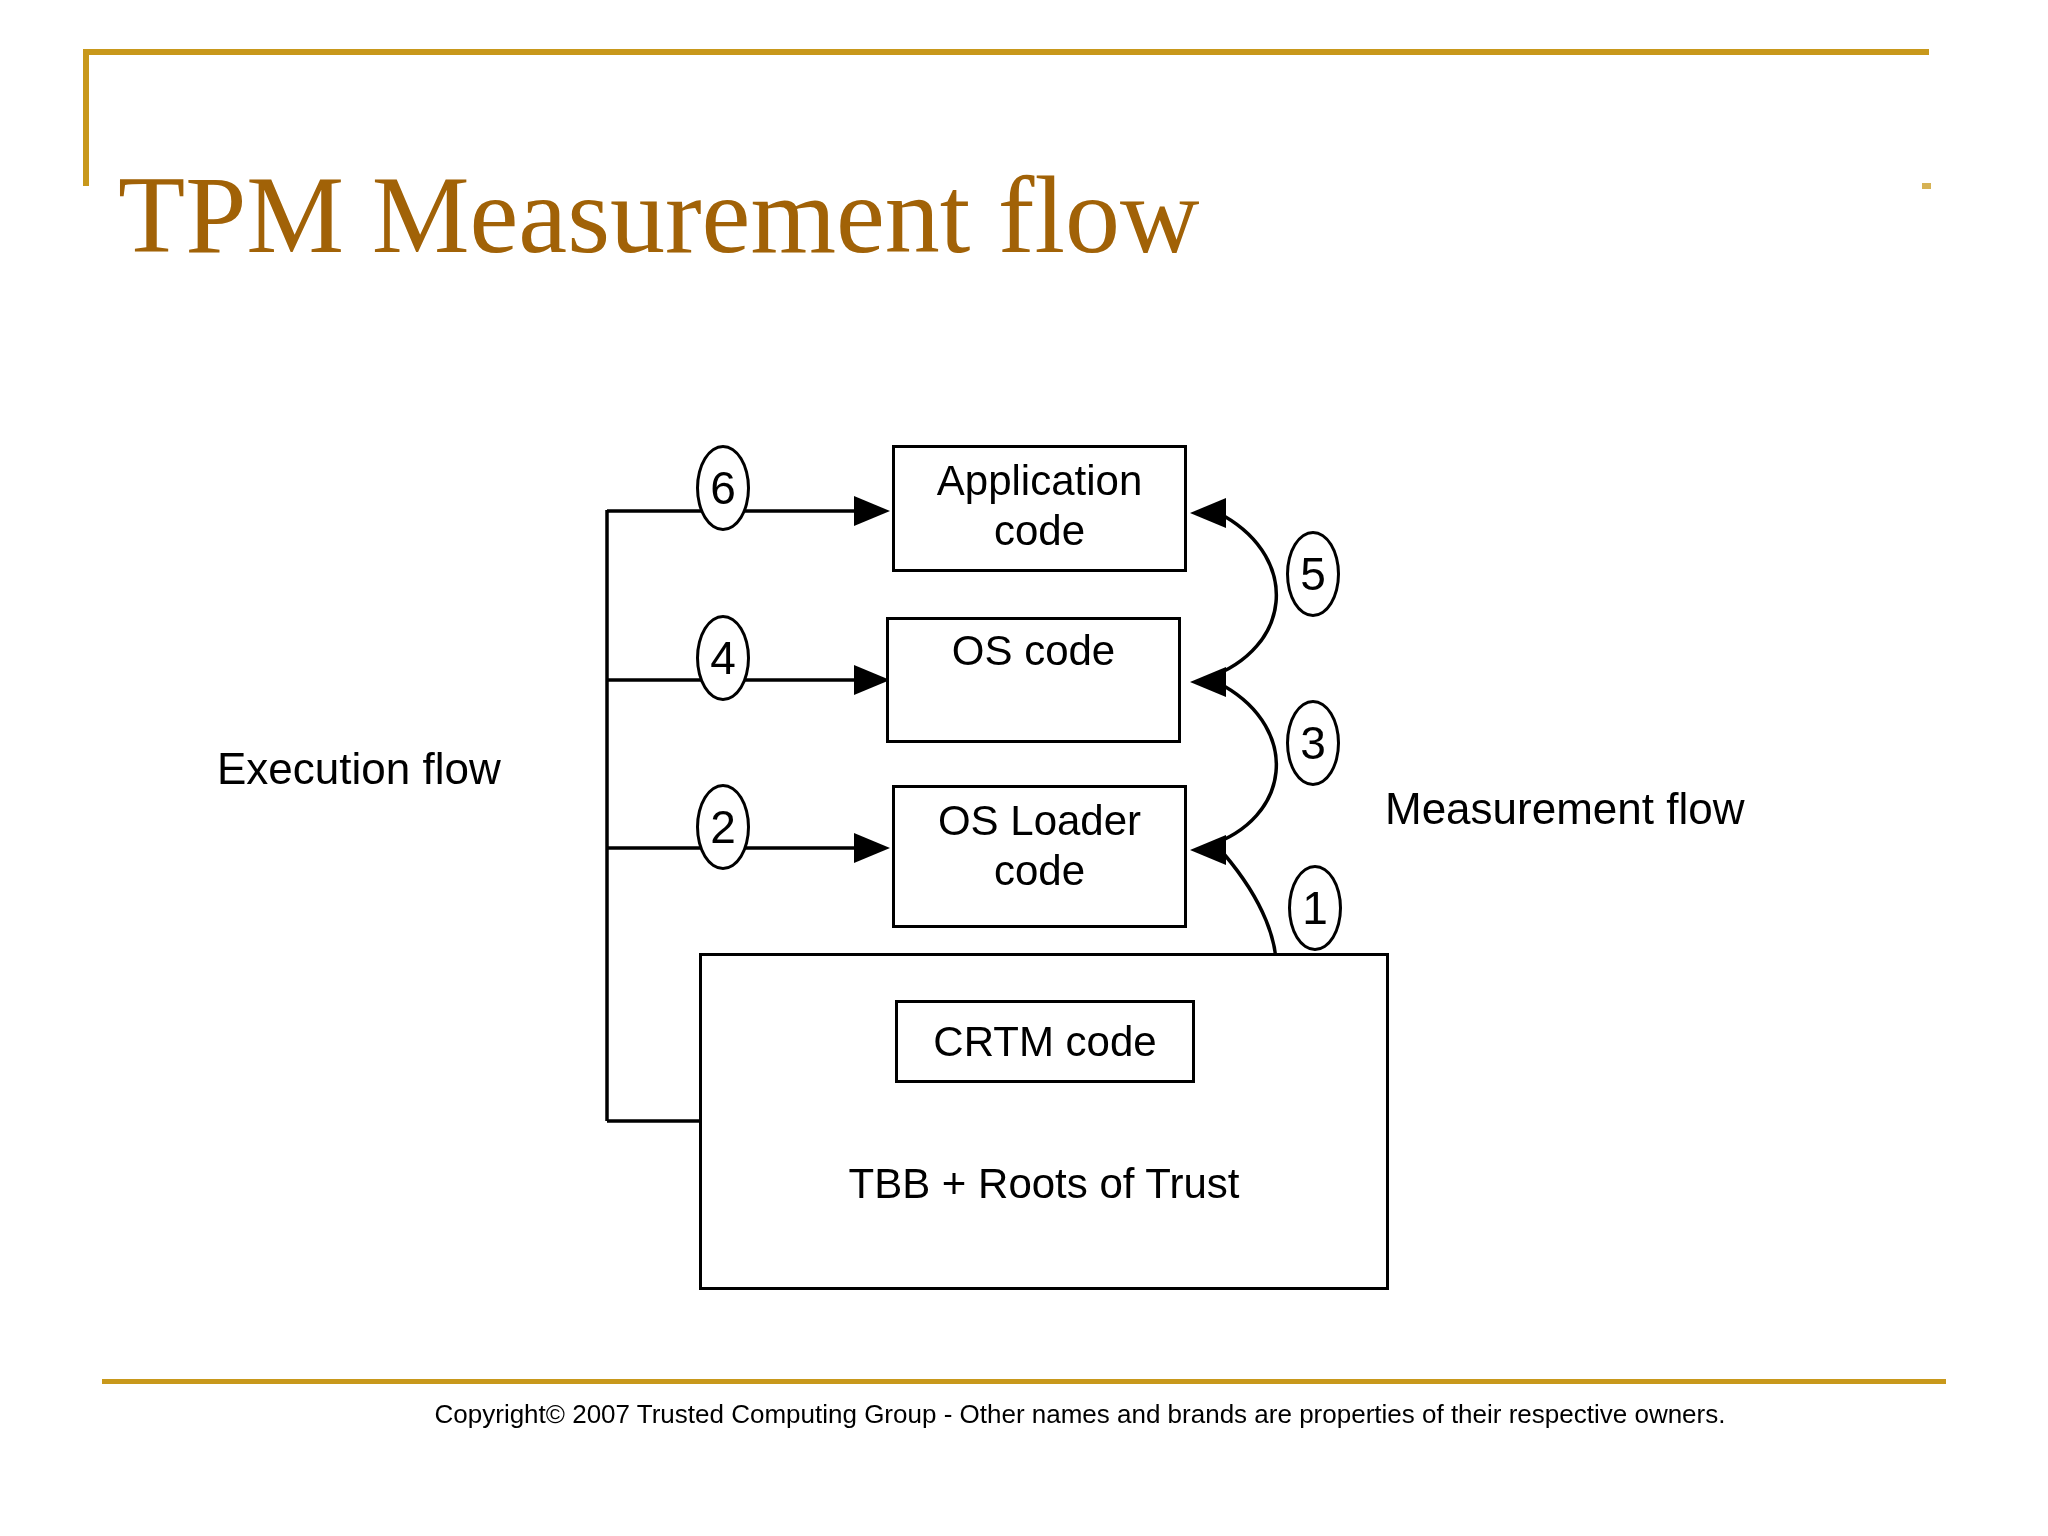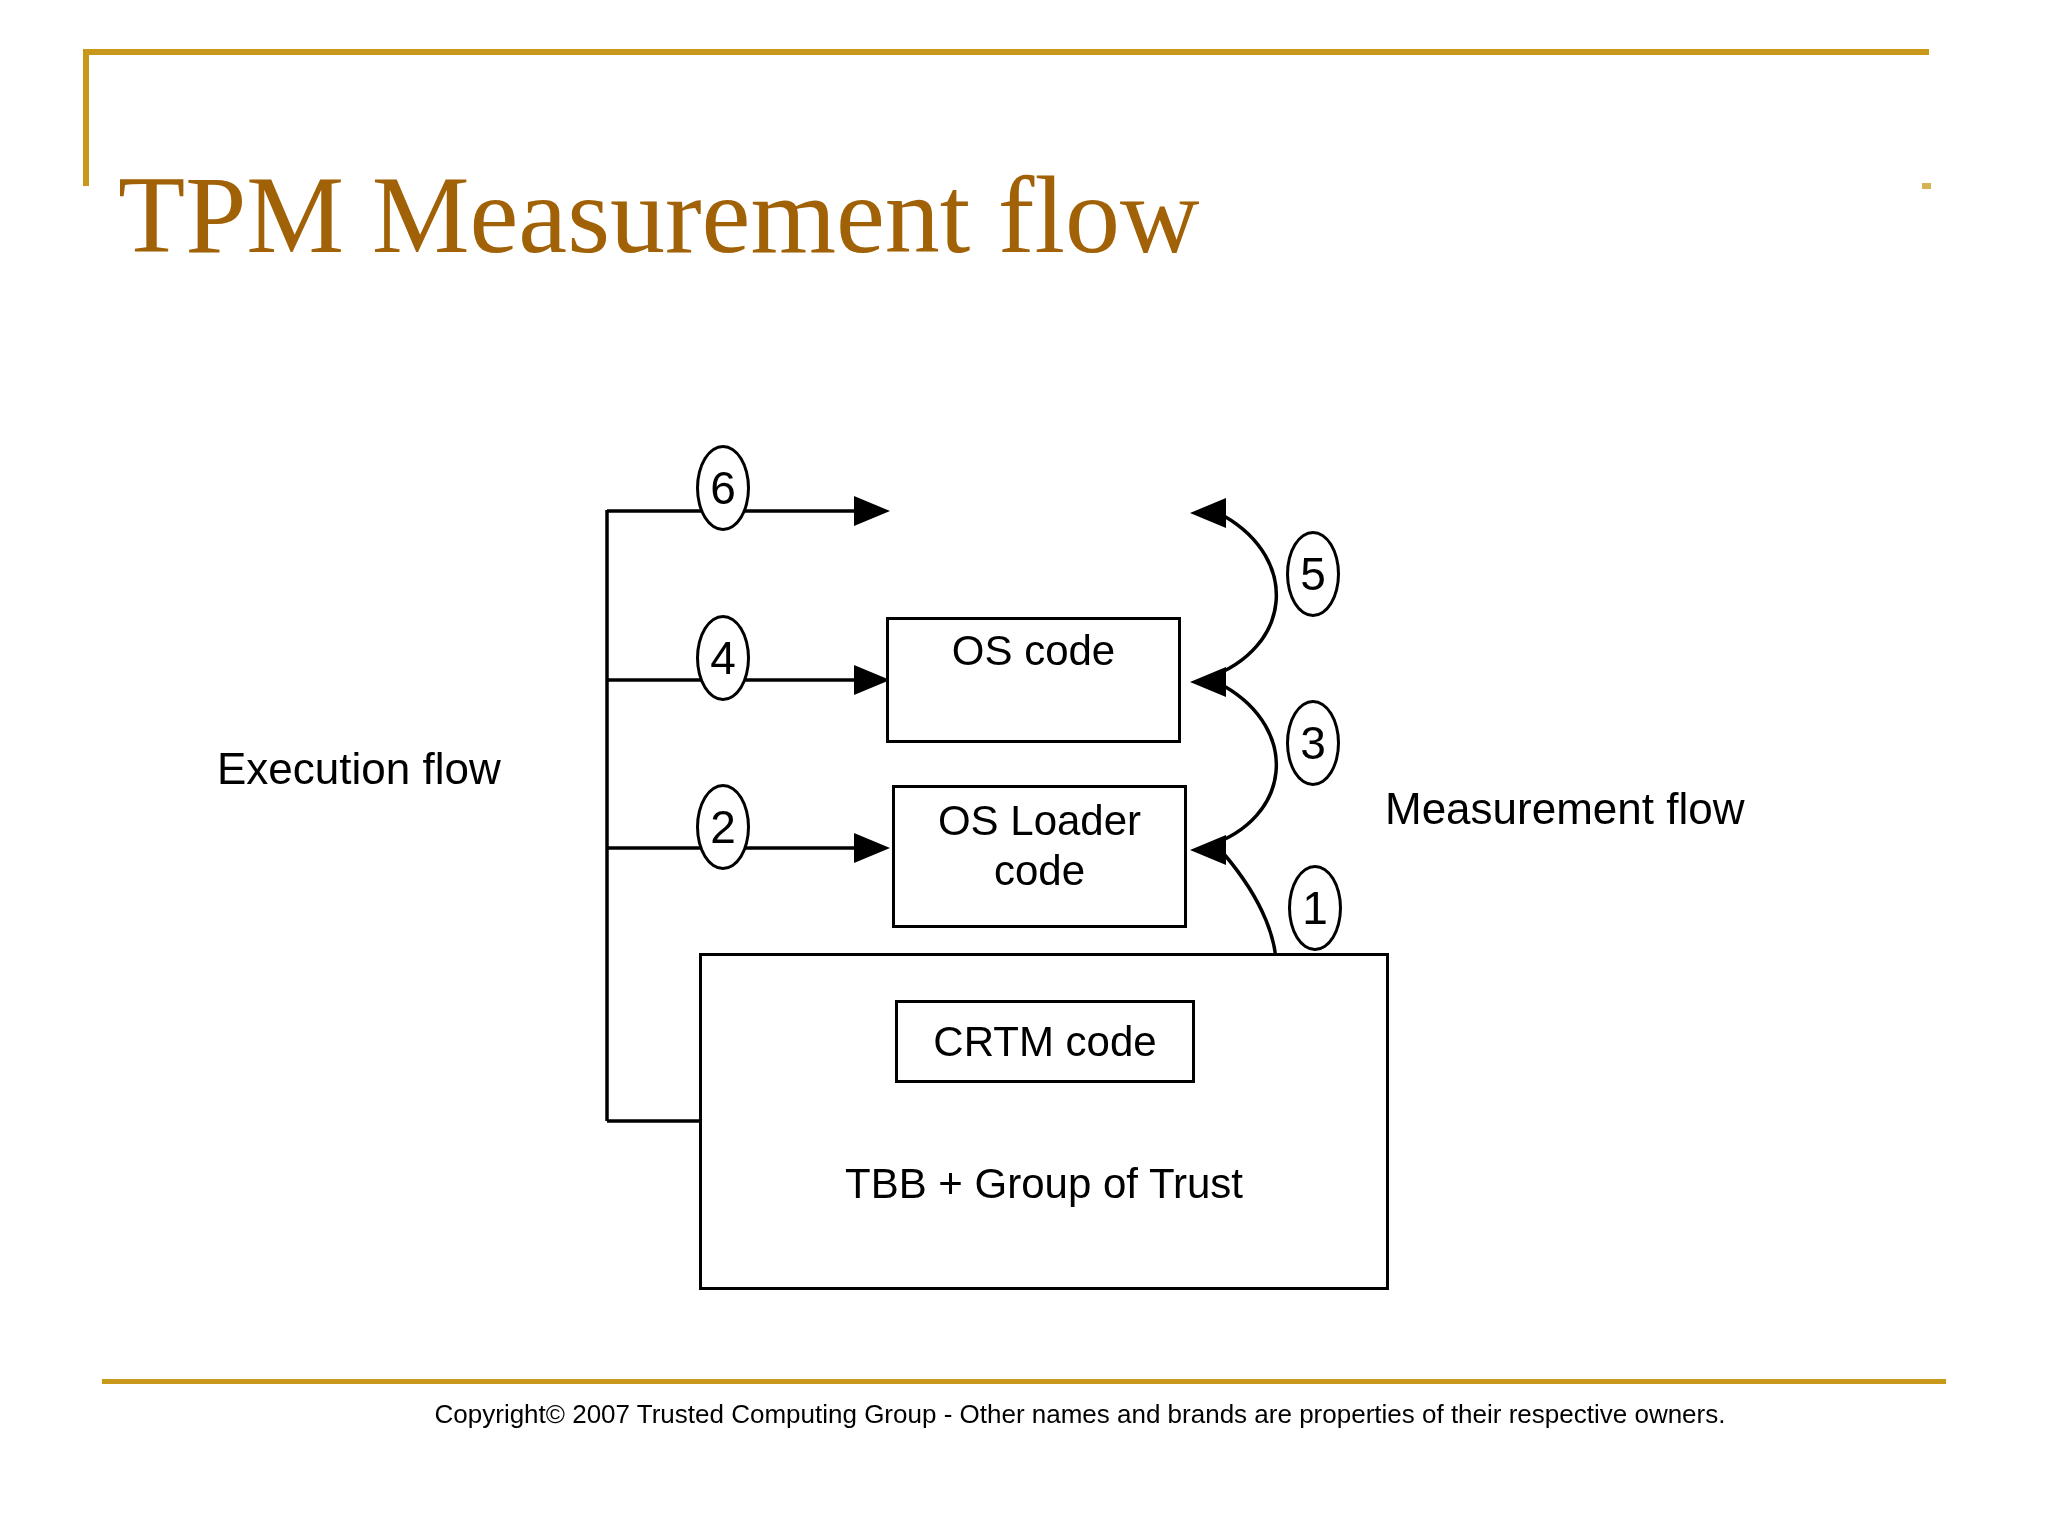--- a/index.html
+++ b/index.html
@@ -93,24 +93,25 @@
       <polygon points="890,511 854,496 854,526"></polygon>
       <polygon points="890,680 854,665 854,695"></polygon>
       <polygon points="890,848 854,833 854,863"></polygon>
 
       <polygon points="1190,513 1226,498 1226,528"></polygon>
       <polygon points="1190,682 1226,667 1226,697"></polygon>
       <polygon points="1190,850 1226,835 1226,865"></polygon>
     </g>
   </svg>
 
+  <div class="dbox box-application">Application code</div>
   <div class="dbox box-os">OS code</div>
   <div class="dbox box-os-loader">OS Loader code</div>
   <div class="dbox box-tbb">
-    <div class="tbb-label">TBB + Group of Trust</div>
+    <div class="tbb-label">TBB + Roots of Trust</div>
   </div>
   <div class="dbox box-crtm">
     <span>CRTM code</span>
   </div>
 
   <div class="badge badge-6">6</div>
   <div class="badge badge-4">4</div>
   <div class="badge badge-2">2</div>
   <div class="badge badge-5">5</div>
   <div class="badge badge-3">3</div>

